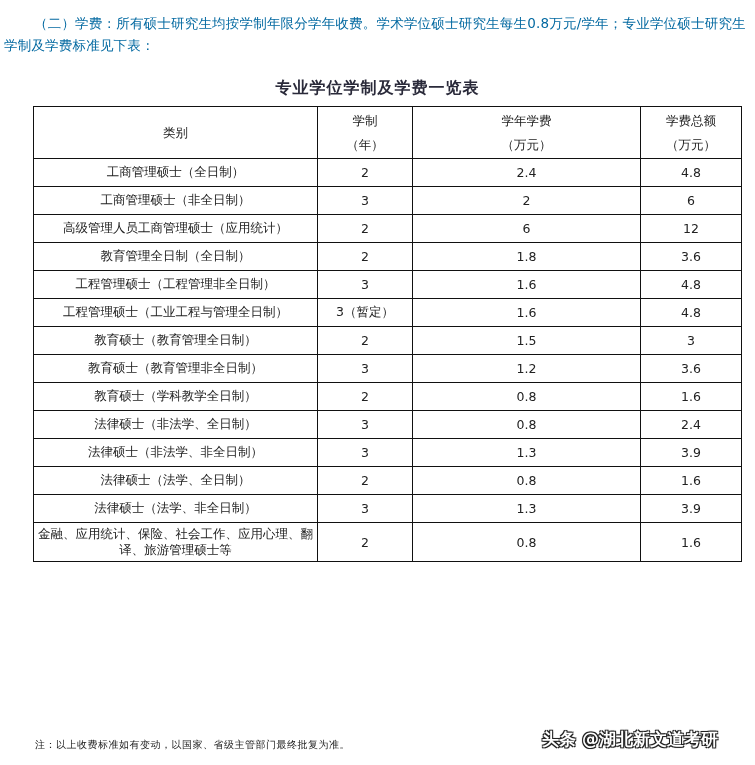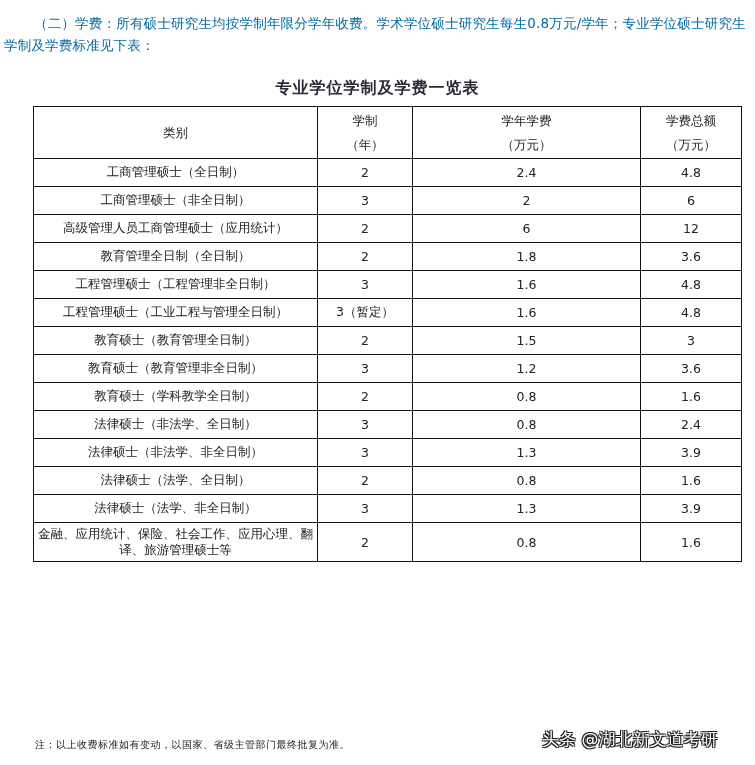--- a/index.html
+++ b/index.html
@@ -7,21 +7,21 @@
          font-family:"DejaVu Sans", "Liberation Sans", sans-serif; color:#222; }
   .intro { position:absolute; left:4px; top:12px; width:748px; font-size:13.5px; line-height:22px; letter-spacing:0.2px; color:#0369a1; }
   .intro .indent { display:inline-block; width:30px; }
   .title { position:absolute; left:0; top:78px; width:755px; text-align:center; font-size:16px; font-weight:bold; color:#2a2a3a; letter-spacing:1px; }
   table.fees { position:absolute; left:33px; top:106px; border-collapse:collapse; table-layout:fixed; width:708px; font-size:12.5px; color:#222; }
   table.fees td, table.fees th { border:1px solid #111; text-align:center; vertical-align:middle; padding:0 3px; font-weight:normal; }
   table.fees th { line-height:24px; }
   table.fees td { height:27px; }
   table.fees td.multi { line-height:16px; padding:3px 4px; }
   .note { position:absolute; left:35px; top:738px; font-size:10px; color:#222; letter-spacing:0.5px; }
-  .watermark { position:absolute; left:542px; top:728px; font-size:17px; color:#fff; font-weight:normal;
+  .watermark { position:absolute; left:542px; top:728px; font-size:17px; color:#fff; font-weight:bold;
                text-shadow: -1px -1px 0 #222, 1px -1px 0 #222, -1px 1px 0 #222, 1px 1px 0 #222, 0 0 2px #000; }
 </style>
 </head>
 <body>
 
 <div class="intro"><span class="indent"></span><span>（二）学费：所有硕士研究生均按学制年限分学年收费。学术学位硕士研究生每生0.8万元/学年；专业学位硕士研究生学制及学费标准见下表：</span></div>
 
 <div class="title">专业学位学制及学费一览表</div>
 
 <table class="fees">

